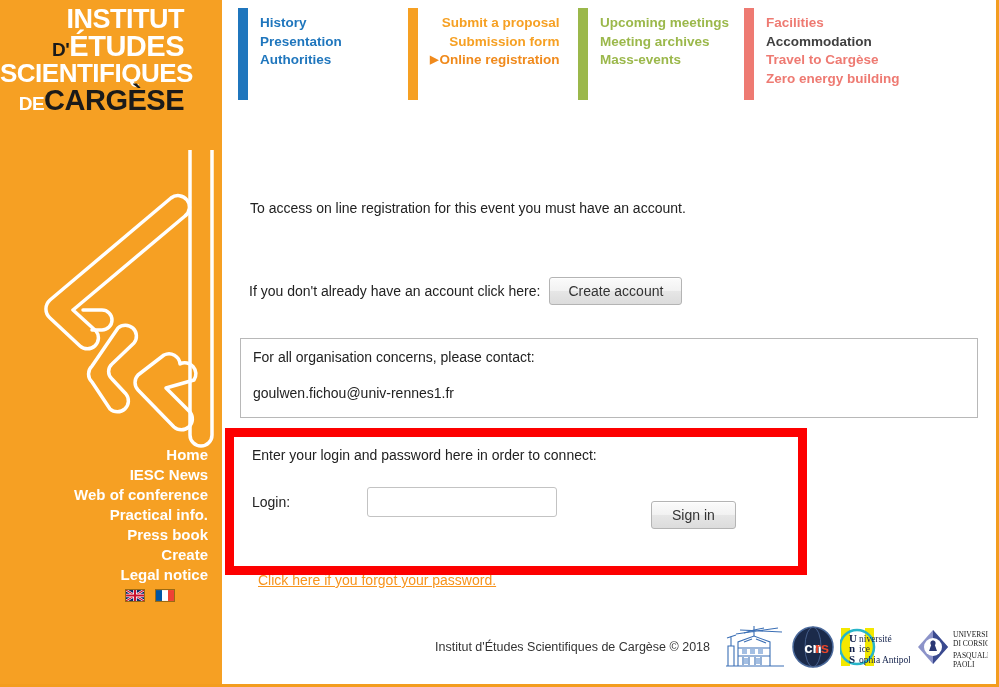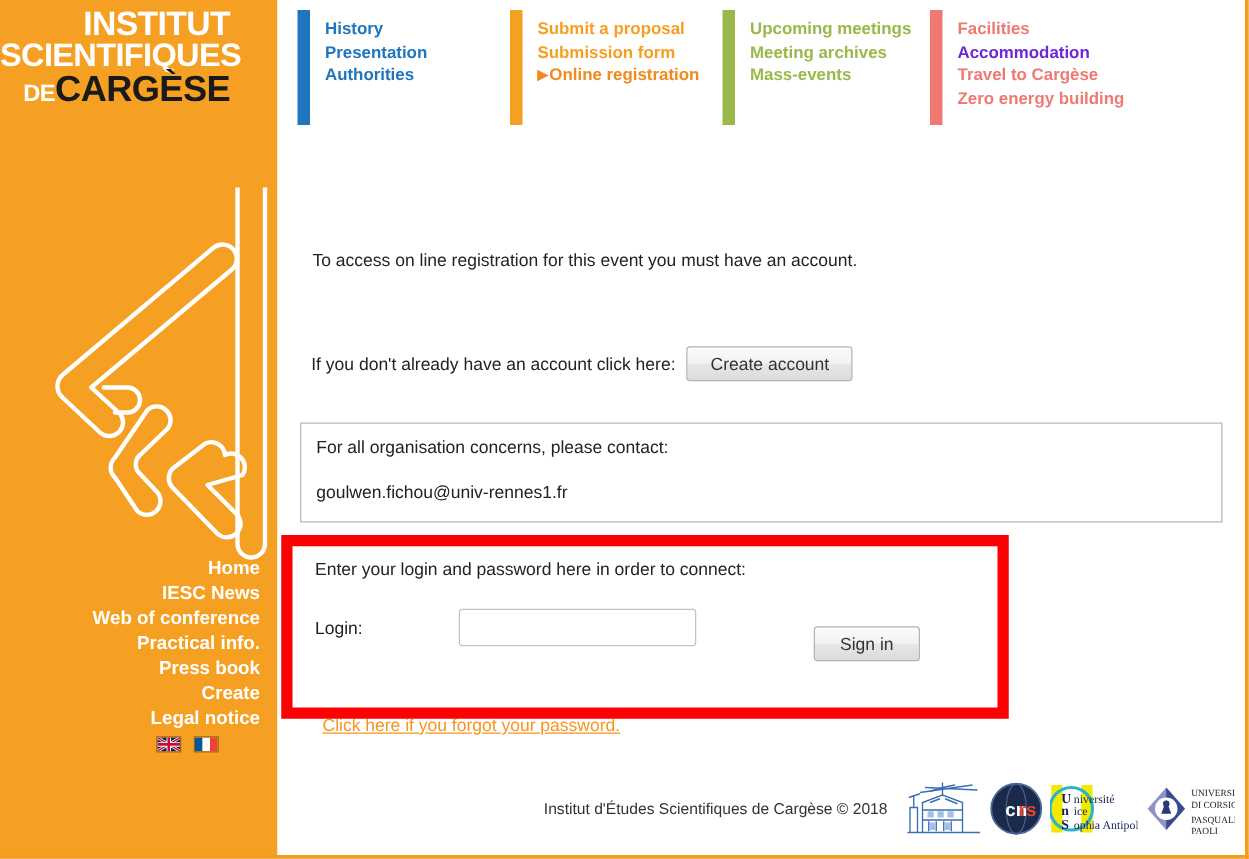--- a/index.html
+++ b/index.html
@@ -154,21 +154,21 @@
   }
   .nav-arrow {
     display: inline-block;
     margin-right: 1px;
     font-size: 11px;
     line-height: 11px;
     vertical-align: 1px;
   }
 
   #nav-col-0 { left: 16px; width: 180px; }
-  #nav-col-1 { left: 186px; width: 199px; }
+  #nav-col-1 { left: 186px; width: 199px; text-align: right; }
   #nav-col-2 { left: 356px; width: 165px; }
   #nav-col-3 { left: 522px; width: 250px; }
 
   
   #page-title {
     position: absolute;
     left: 23px;
     top: 133px;
     font-size: 25px;
     font-weight: bold;
@@ -316,20 +316,21 @@
 </style>
 </head>
 <body>
 
 <div id="page">
 
   <div id="sidebar">
 
     <div id="logo">
       <span class="logo-line logo-l1 lg-white">INSTITUT</span>
+      <span class="logo-line logo-l2"><span class="lg-black lg-small">D'</span><span class="lg-white">ÉTUDES</span></span>
       <span class="logo-line logo-l3 lg-white">SCIENTIFIQUES</span>
       <span class="logo-line logo-l4"><span class="lg-white lg-small">DE</span><span class="lg-black">CARGÈSE</span></span>
     </div>
 
     <div id="sidebar-deco">
       <svg width="185" height="300" viewBox="0 0 185 300">
         <g fill="none" stroke="#ffffff" stroke-width="3.5" stroke-linejoin="round" stroke-linecap="round">
 
           <path d="M150 -10 L150 285 a11 11 0 0 0 22 0 L172 -10"></path>
 
@@ -424,21 +425,21 @@
           <a href="#" style="color:#9bb84b">Upcoming meetings</a>
           <a href="#" style="color:#9bb84b">Meeting archives</a>
           <a href="#" style="color:#9bb84b">Mass-events</a>
         </div>
       </div>
 
       <div class="navcol" id="nav-col-3">
         <div class="navbar-strip" style="background:#ee7a72"></div>
         <div class="navlinks">
           <a href="#" style="color:#ee7a72">Facilities</a>
-          <a href="#" style="color:#6d28d9">Accommodation</a>
+          <a href="#" style="color:#404040">Accommodation</a>
           <a href="#" style="color:#ee7a72">Travel to Cargèse</a>
           <a href="#" style="color:#ee7a72">Zero energy building</a>
         </div>
       </div>
     </div>
 
 
     <div id="intro-text">To access on line registration for this event you must have an account.</div>
 
     <div id="create-row">

